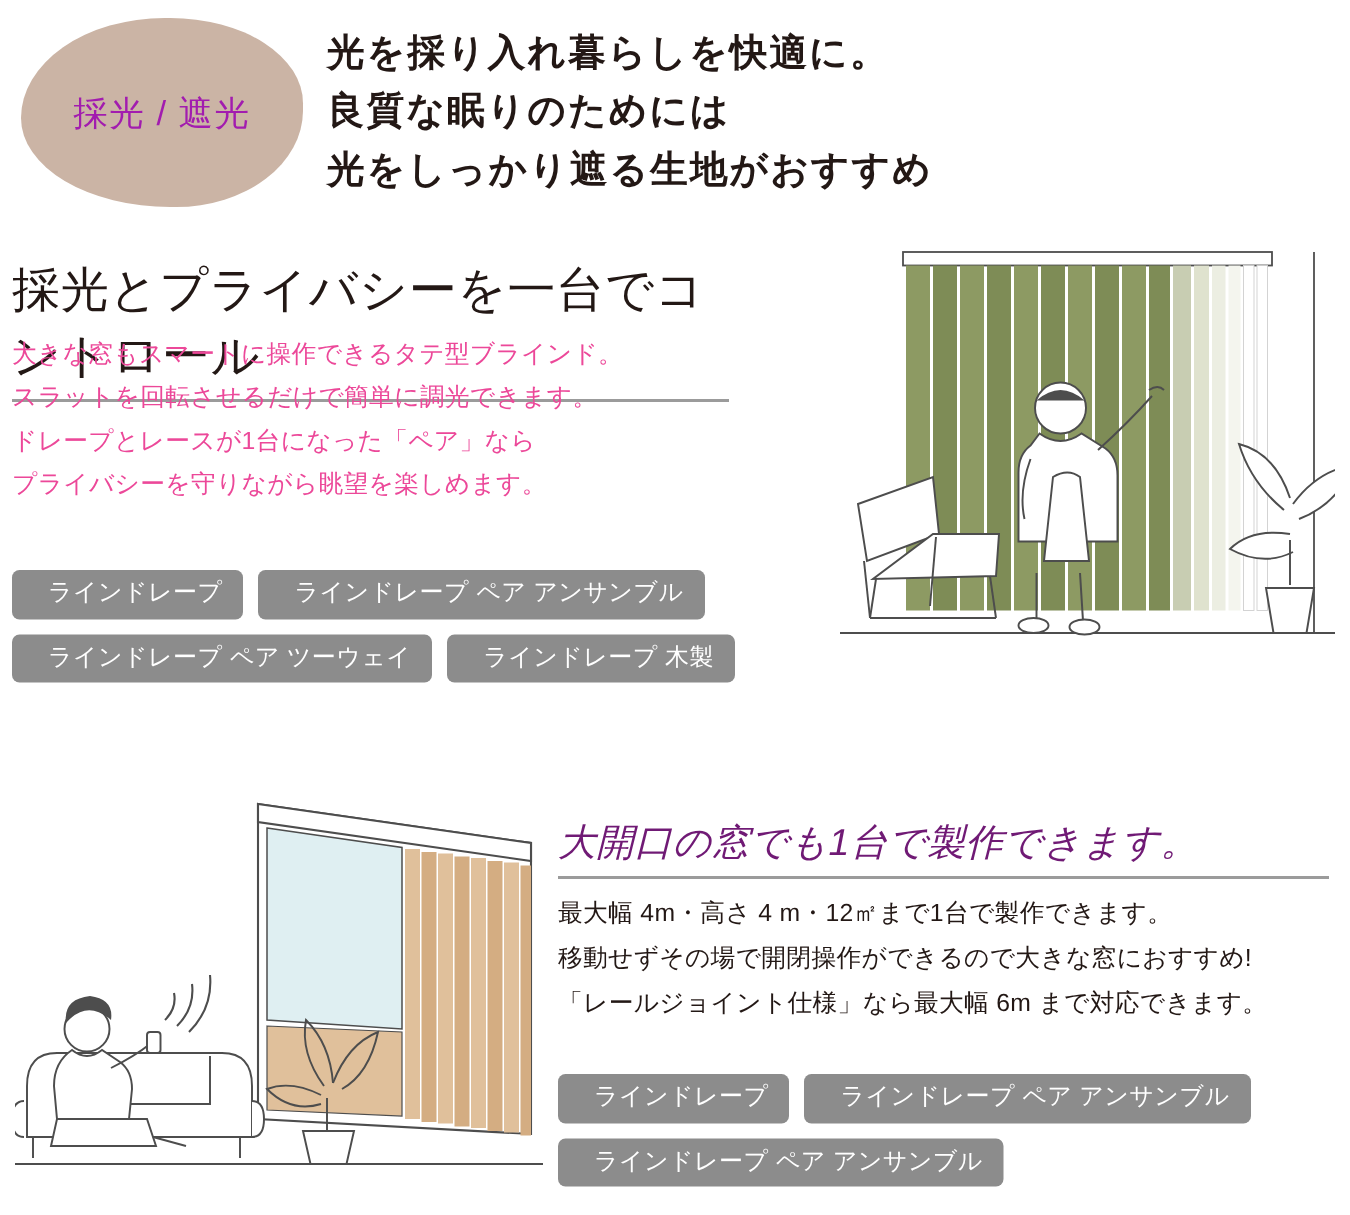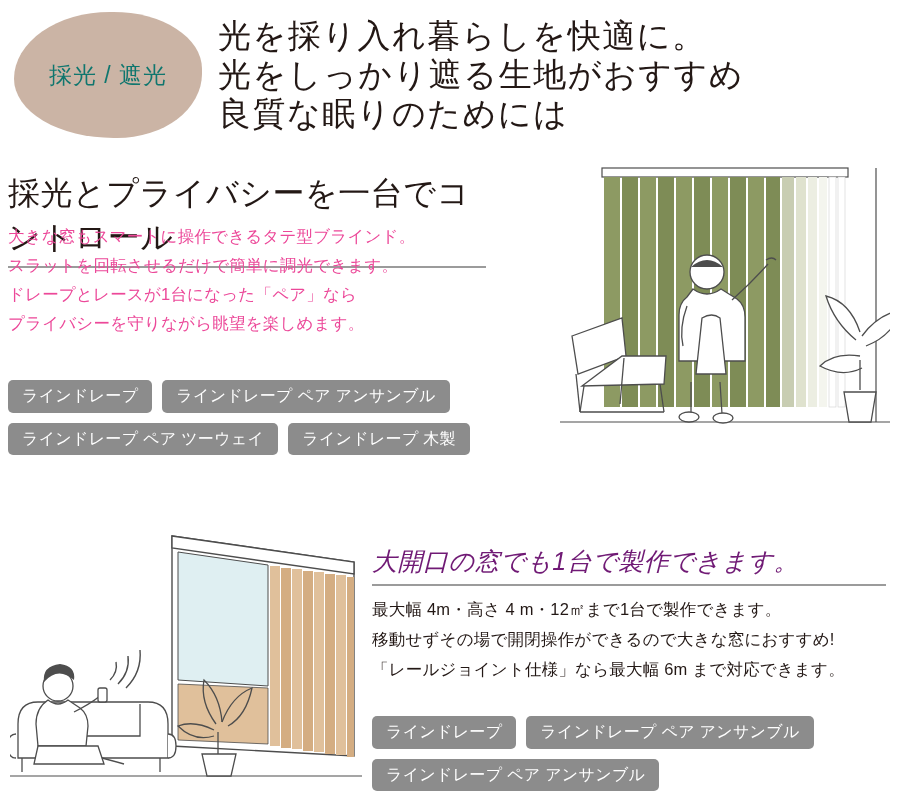--- a/index.html
+++ b/index.html
@@ -35,36 +35,37 @@
   }
   .blob-label {
     position: absolute;
     left: 14px;
     top: 12px;
     width: 188px;
     height: 126px;
     display: flex;
     align-items: center;
     justify-content: center;
-    color: #0f766e;
+    color: #a21caf;
     font-size: 23px;
     letter-spacing: 1px;
     font-weight: 500;
   }
   .header-lines {
     position: absolute;
     left: 218px;
     top: 16px;
     width: 660px;
   }
   .header-lines div {
-    font-size: 33px;
+    font-size: 25px;
     line-height: 39px;
     letter-spacing: 1.5px;
     color: #231815;
+    font-weight: bold;
   }
 
   
   .sec1-title {
     position: absolute;
     left: 8px;
     top: 172px;
     font-size: 32px;
     letter-spacing: 0.5px;
     color: #231815;
@@ -90,21 +91,21 @@
     position: absolute;
     display: flex;
     flex-wrap: wrap;
     gap: 10px;
   }
   .tag {
     background: #8c8c8c;
     color: #ffffff;
     font-size: 16px;
     border-radius: 5px;
-    padding: 7px 14px 8px 14px;
+    padding: 7px 14px 8px 24px;
     white-space: nowrap;
     letter-spacing: 0.3px;
     line-height: 1.1;
   }
   #tags-sec1 { left: 8px; top: 380px; width: 520px; }
   #tags-sec2 { left: 372px; top: 716px; width: 520px; }
 
   
   .illus { position: absolute; }
   #illus-blind-person { left: 560px; top: 160px; }
@@ -138,22 +139,22 @@
   }
 </style>
 </head>
 <body>
 
 <div class="header">
   <div class="blob"></div>
   <div class="blob-label">採光 / 遮光</div>
   <div class="header-lines">
     <div>光を採り入れ暮らしを快適に。</div>
+    <div>良質な眠りのためには</div>
     <div>光をしっかり遮る生地がおすすめ</div>
-    <div>良質な眠りのためには</div>
   </div>
 </div>
 
 <div class="sec1-title">採光とプライバシーを一台でコントロール</div>
 
 <div class="sec1-body">
   <div>大きな窓もスマートに操作できるタテ型ブラインド。</div>
   <div>スラットを回転させるだけで簡単に調光できます。</div>
   <div>ドレープとレースが1台になった「ペア」なら</div>
   <div>プライバシーを守りながら眺望を楽しめます。</div>

